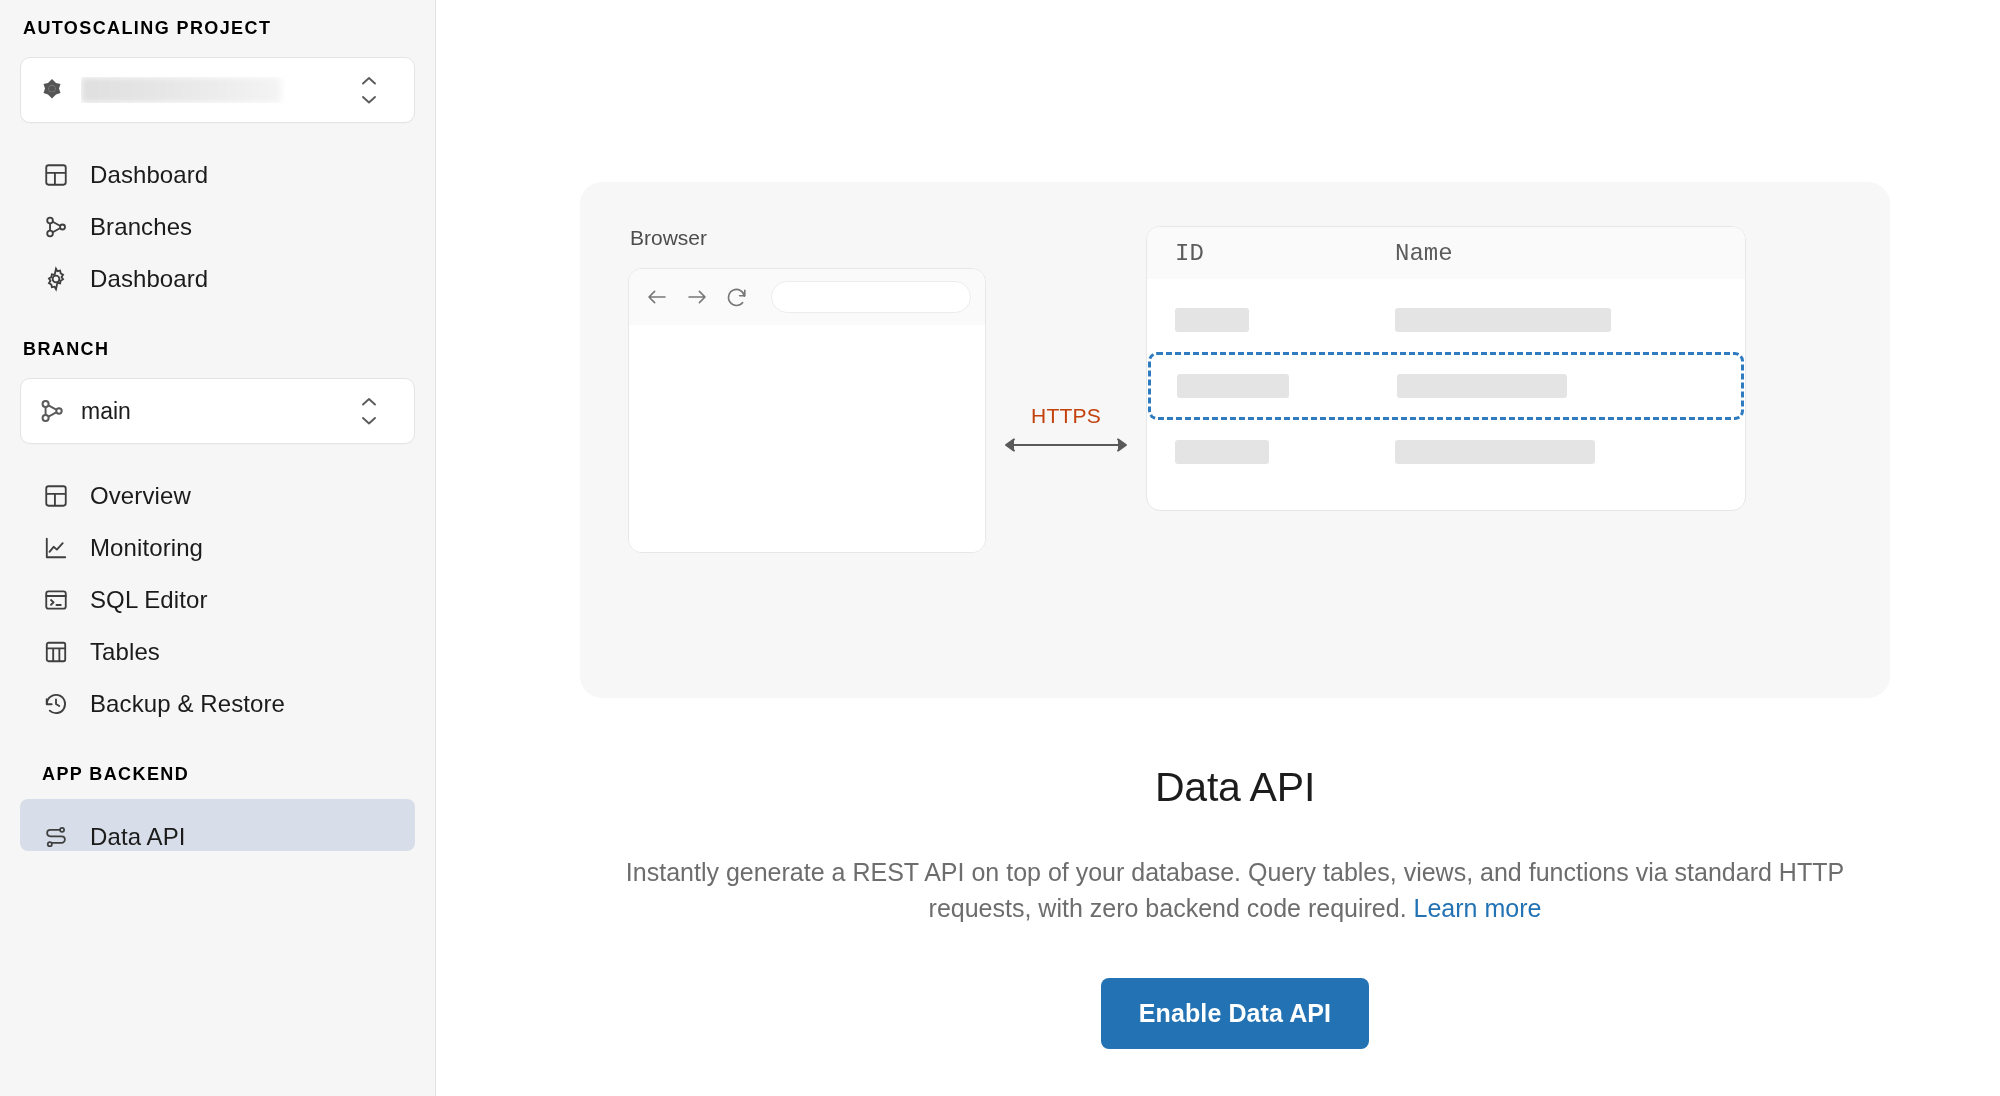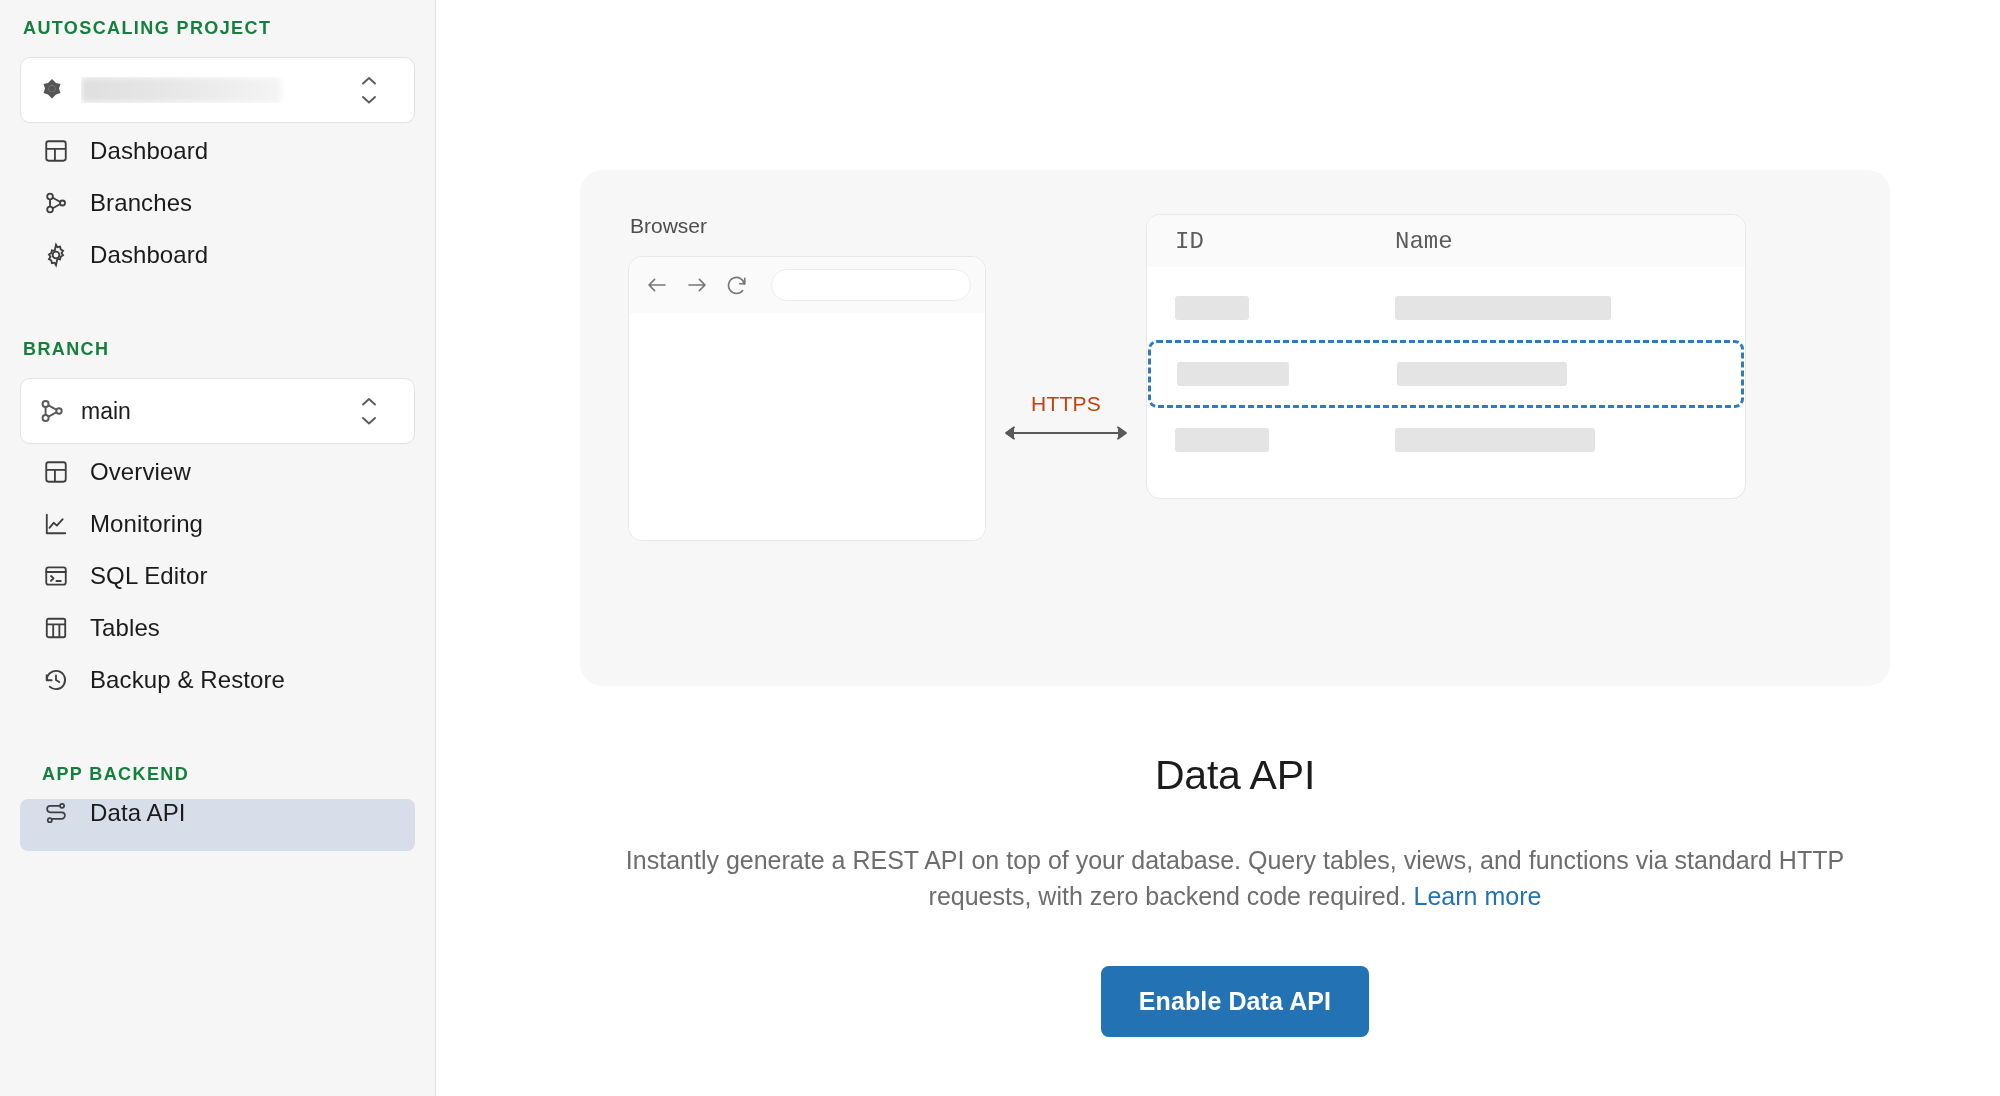--- a/index.html
+++ b/index.html
@@ -17,21 +17,21 @@
     background: #f6f6f6;
     border-right: 1px solid #e2e2e2;
     padding: 18px 20px 0 20px;
     flex: 0 0 436px;
     position: relative;
   }
   .section-label {
     font-size: 18px;
     font-weight: bold;
     letter-spacing: 1.4px;
-    color: #15803d;
+    color: #000000;
     text-transform: uppercase;
     padding-left: 3px;
   }
   .section-label.branch { margin-top: 46px; }
   .section-label.appbackend { margin-top: 46px; padding-left: 22px; }
 
   .selector {
     margin-top: 18px;
     height: 66px;
     background: #ffffff;
@@ -57,40 +57,40 @@
     width: 200px;
     border-radius: 3px;
     background: linear-gradient(90deg,#dfdfdf 0%,#e6e6e6 40%,#eeeeee 75%,#f4f4f4 100%);
     filter: blur(3px);
   }
   .chev-updown { width: 22px; flex: 0 0 22px; display:flex; flex-direction:column; align-items:center; gap:7px; }
 
   .nav-group { margin-top: 14px; }
   .nav-item {
     display: flex;
-    align-items: flex-start;
+    align-items: flex-end;
     height: 52px;
     padding-left: 22px;
     border-radius: 8px;
     gap: 20px;
   }
   .nav-item .nav-icon { width: 28px; height: 28px; flex: 0 0 28px; display:flex; align-items:center; justify-content:center; }
   .nav-item .nav-label { font-size: 24px; color: #1b1b1b; letter-spacing: 0.1px; }
   .nav-item.active { background: #d7dee9; }
 
   
   .main {
     flex: 1 1 auto;
     height: 1096px;
     background: #ffffff;
     position: relative;
   }
   .content-wrap {
     position: absolute;
-    left: 144px; top: 170px;
+    left: 144px; top: 182px;
     width: 1310px;
   }
 
   
   .illus-card {
     width: 1310px; height: 516px;
     background: #f7f7f7;
     border-radius: 22px;
     position: relative;
   }

